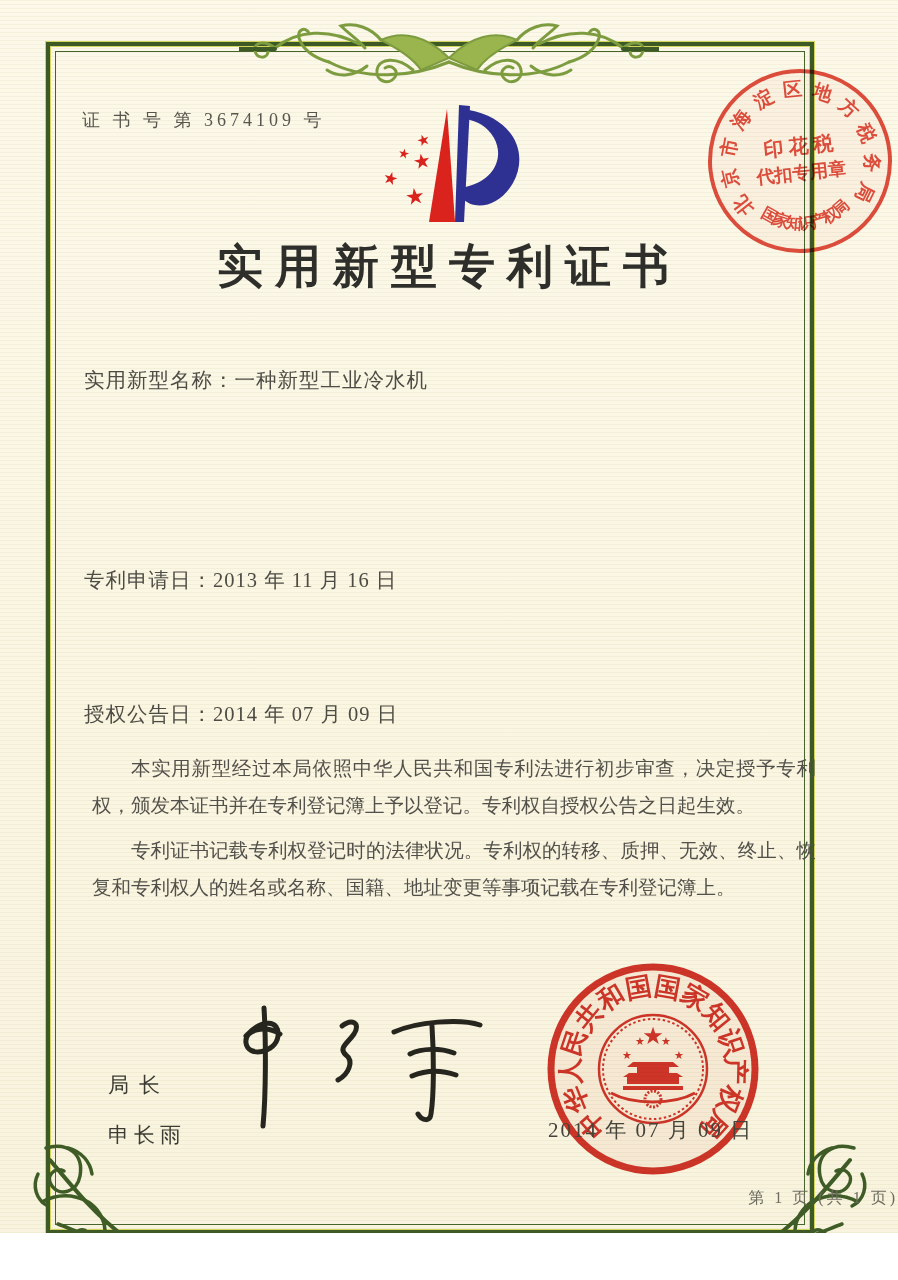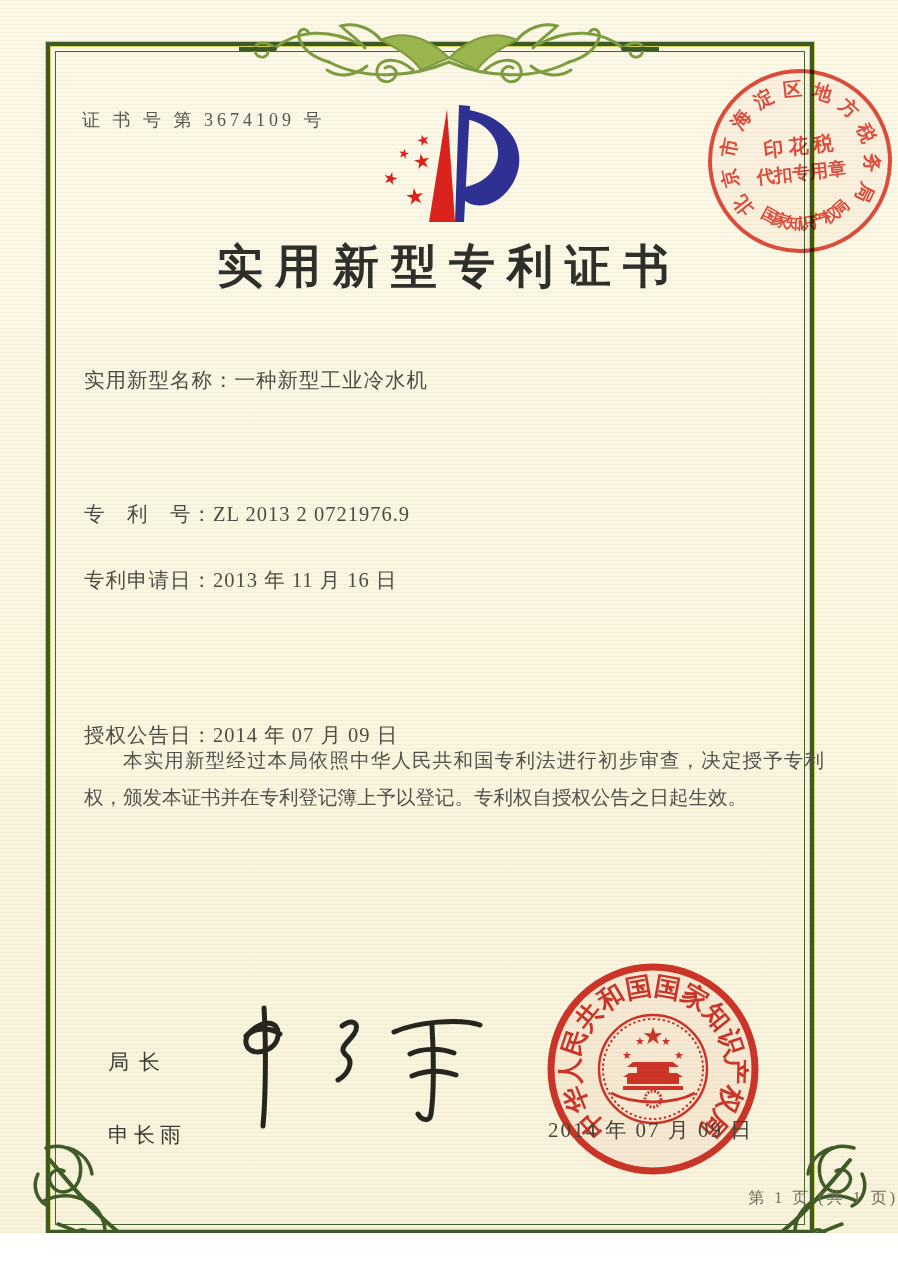--- a/index.html
+++ b/index.html
@@ -20,22 +20,22 @@
     pointer-events:none;
   }
   .frame-inner{position:absolute;inset:5px;border:1.5px solid #47642b;}
   .bottom-margin{left:0;top:1233px;width:898px;height:47px;background:#ffffff;}
   .cert-no{left:82px;top:108px;font-size:18px;letter-spacing:4px;color:#57564d;}
   .title{left:0;top:236px;width:898px;text-align:center;font-size:46px;font-weight:bold;
          letter-spacing:12px;color:#2e2e2a;}
   .field-row{left:84px;font-size:20.5px;letter-spacing:1px;color:#4d4c44;white-space:nowrap;}
   .paras{left:84px;top:742px;width:740px;font-size:19.5px;line-height:37px;
          text-align:justify;color:#52504a;}
-  .paras p{margin:0;text-indent:2em;font-family:Liberation Serif, serif;}
-  .sig-title{left:108px;top:1048px;font-size:21px;letter-spacing:10px;color:#3b3b33;}
+  .paras p{margin:8px;text-indent:2em;font-family:Liberation Serif, serif;}
+  .sig-title{left:108px;top:1071px;font-size:21px;letter-spacing:10px;color:#3b3b33;}
   .sig-name{left:108px;top:1084px;font-size:21px;letter-spacing:5px;color:#3b3b33;margin-top:37px;}
   .signature-svg{left:218px;top:998px;}
   .seal-svg{left:546px;top:962px;mix-blend-mode:multiply;opacity:.94;}
   .seal-date{left:548px;top:1116px;width:220px;font-size:21px;letter-spacing:2px;
              color:#44443b;z-index:6;text-align:left;}
   .footer{left:0;top:1188px;width:898px;text-align:right;font-size:16px;
           letter-spacing:3px;color:#6c6b5e;}
   .tax-stamp-svg{left:700px;top:58px;transform:rotate(-6deg);mix-blend-mode:multiply;opacity:.95;}
   .logo-svg{left:356px;top:96px;}
   .ornament-top{left:239px;top:0px;}
@@ -106,32 +106,30 @@
       <text x="33" y="88" font-size="17" transform="rotate(15 33 88)">★</text>
       <text x="60" y="108" font-size="22" transform="rotate(-8 60 108)">★</text>
     </g>
   </svg>
 
   <div class="abs field-row" style="top:366px">
     <span>实用新型名称：</span><span>一种新型工业冷水机</span>
   </div>
 
   <div class="abs title">实用新型专利证书</div>
-  <div class="abs field-row" style="top:500px">
-    <span>专　利　号：</span><span>ZL 2013 2 0721976.9</span>
-  </div>
   <div class="abs field-row" style="top:566px">
     <span>专利申请日：</span><span>2013 年 11 月 16 日</span>
   </div>
-  <div class="abs field-row" style="top:721px">
+  <div class="abs field-row" style="top:700px">
     <span>授权公告日：</span><span>2014 年 07 月 09 日</span>
   </div>
 
   <div class="abs paras">
     <p>本实用新型经过本局依照中华人民共和国专利法进行初步审查，决定授予专利权，颁发本证书并在专利登记簿上予以登记。专利权自授权公告之日起生效。</p>
+    <p>专利证书记载专利权登记时的法律状况。专利权的转移、质押、无效、终止、恢复和专利权人的姓名或名称、国籍、地址变更等事项记载在专利登记簿上。</p>
   </div>
 
   <div class="abs sig-title">局长</div>
   <div class="abs sig-name">申长雨</div>
 
   <svg class="abs signature-svg" width="280" height="140" viewBox="0 0 280 140">
     <g stroke="#26261f" stroke-width="5" fill="none" stroke-linecap="round" stroke-linejoin="round">
       <path d="M28,38 C44,20 62,22 60,38 C58,55 30,60 28,45 C26,31 48,27 62,36"></path>
       <path d="M46,10 C48,42 48,96 45,128"></path>
       <path d="M124,28 C134,20 143,25 136,36 C129,46 120,50 128,57 C136,63 131,76 120,82"></path>

